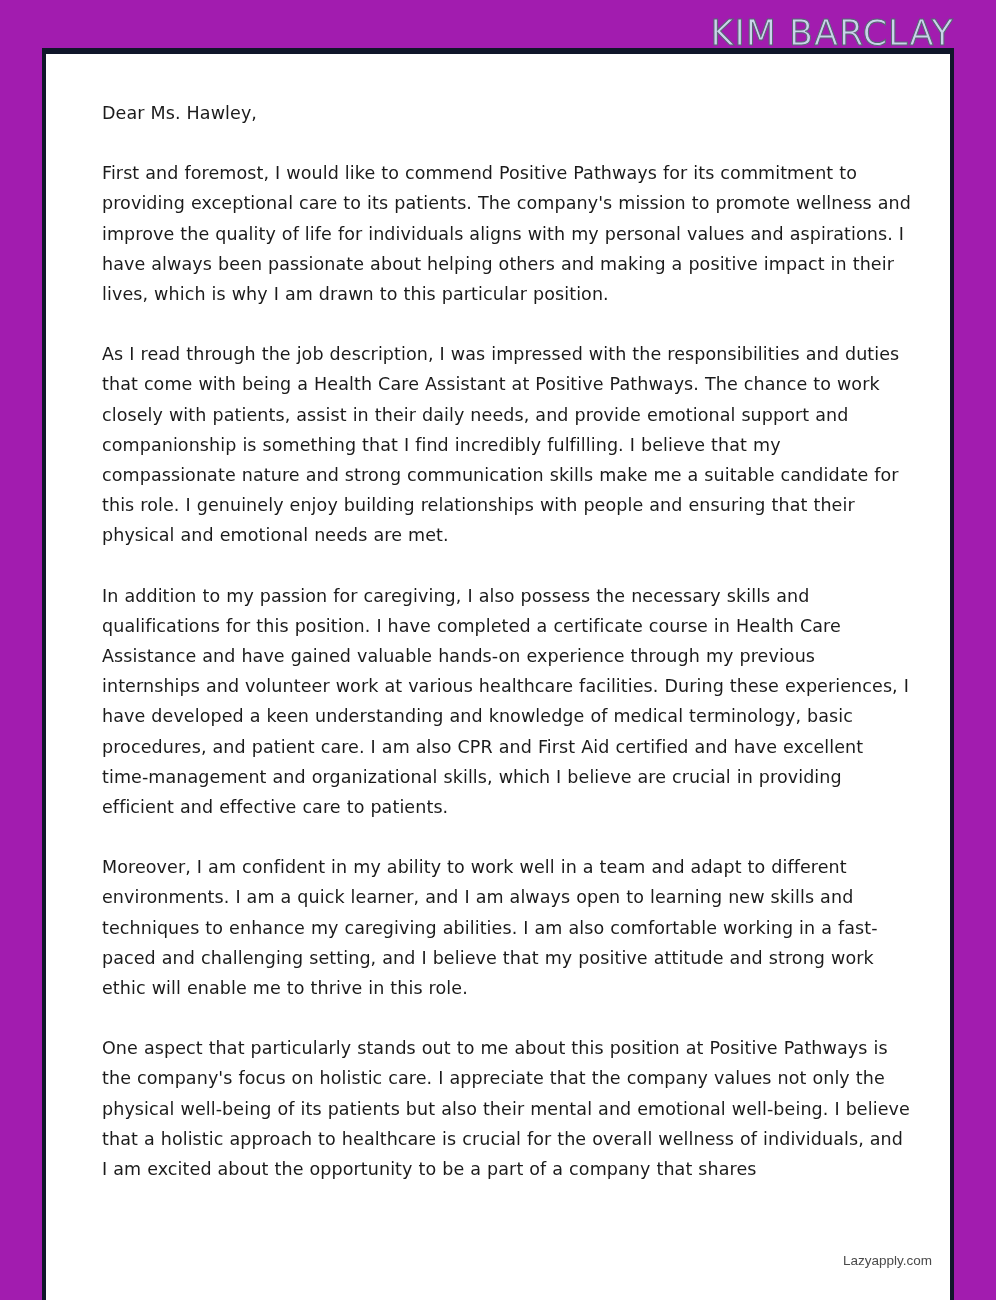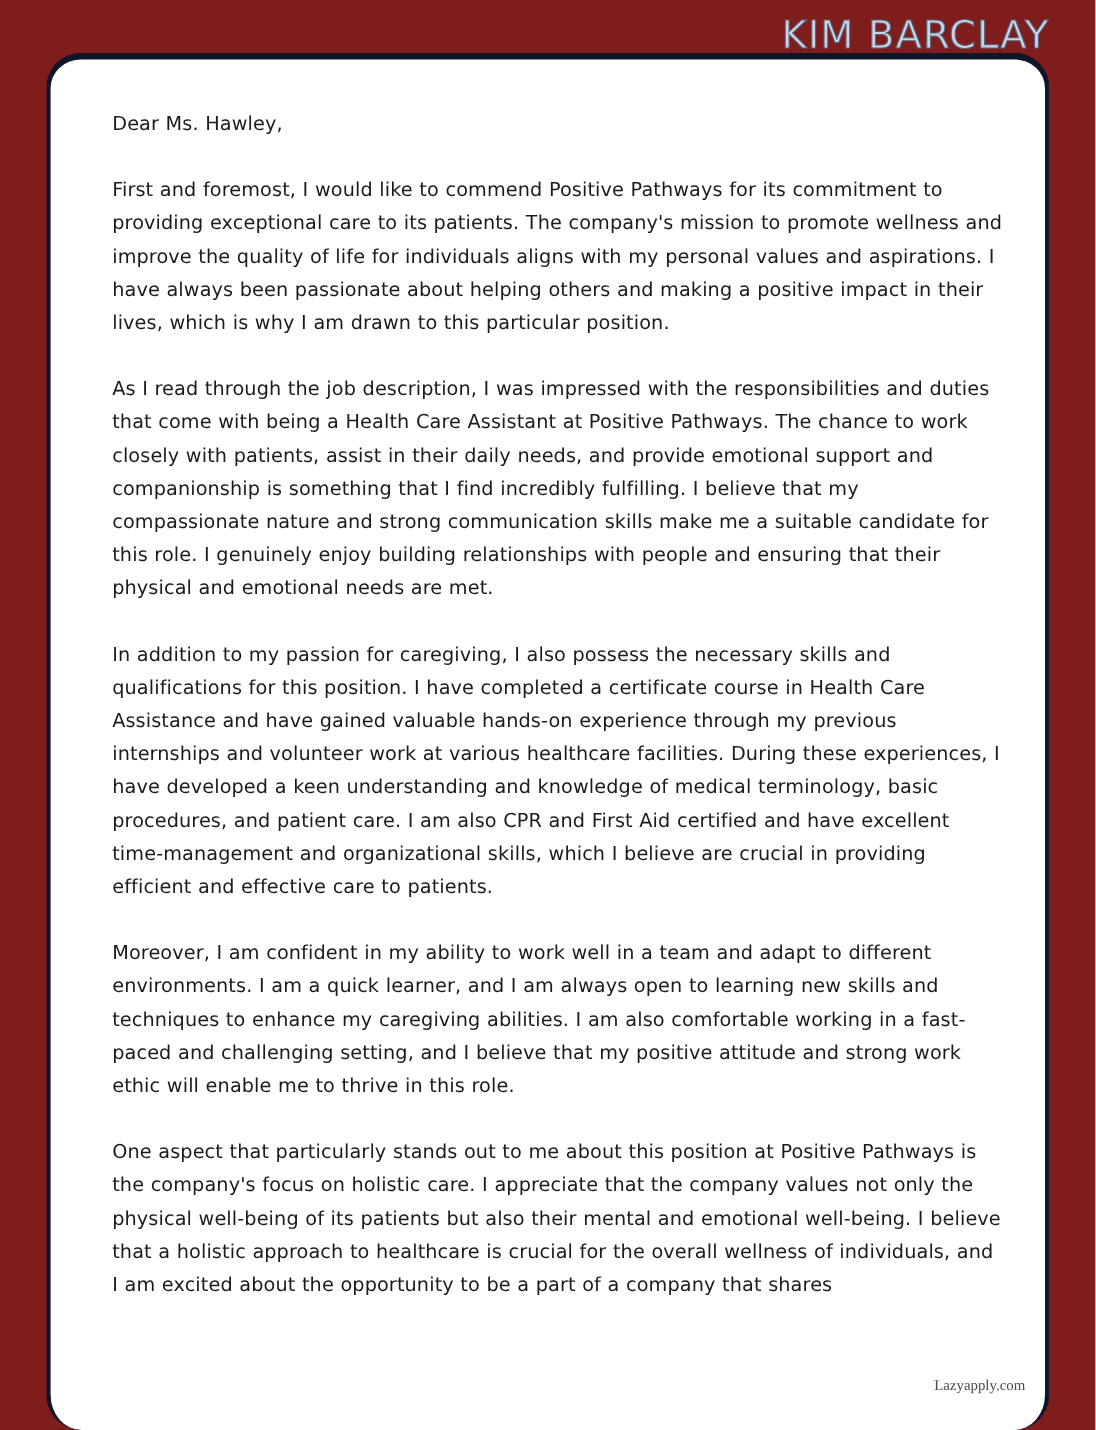--- a/index.html
+++ b/index.html
@@ -13,21 +13,21 @@
     font-family: "DejaVu Sans", sans-serif;
     overflow: hidden;
     position: relative;
   }
   .page {
     position: absolute;
     left: 0;
     top: 0;
     width: 996px;
     height: 1300px;
-    background: #7f1d1d;
+    background: #a21caf;
   }
   .header-name {
     position: absolute;
     right: 42px;
     top: 16px;
     font-family: "DejaVu Sans", sans-serif;
     font-size: 35px;
     letter-spacing: 1px;
     color: #c9d4ea;
     -webkit-text-stroke: 1px #5a6475;
@@ -41,21 +41,20 @@
     left: 42px;
     top: 48px;
     width: 912px;
     height: 1252px;
     border-left: 4px solid #10162a;
     border-top: 6px solid #10162a;
     border-right: 4px solid #10162a;
     background: #ffffff;
     box-sizing: border-box;
     overflow: hidden;
-    border-radius: 32px;
   }
   .doc-body {
     position: absolute;
     left: 0;
     top: 0;
     width: 904px;
     padding: 44px 36px 0 56px;
     box-sizing: border-box;
   }
   .letter-line {
@@ -69,21 +68,21 @@
   }
   .letter-line:last-child {
     margin-bottom: 0;
   }
   .watermark {
     position: absolute;
     right: 14px;
     bottom: 30px;
     font-size: 13.5px;
     color: #4a4a4a;
-    font-family: Liberation Serif, serif;
+    font-family: Liberation Sans, sans-serif;
     background: #ffffff;
     padding: 2px 4px;
   }
 </style>
 </head>
 <body>
 
 <div class="page">
 
   <div class="header-name">KIM BARCLAY</div>

